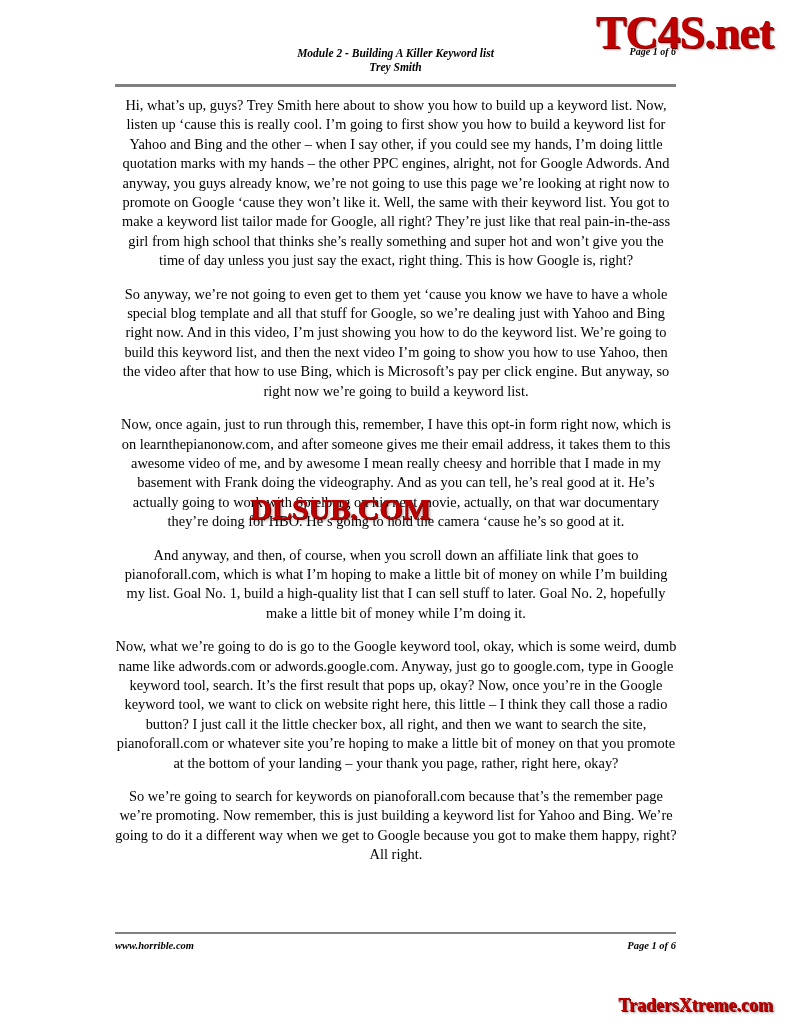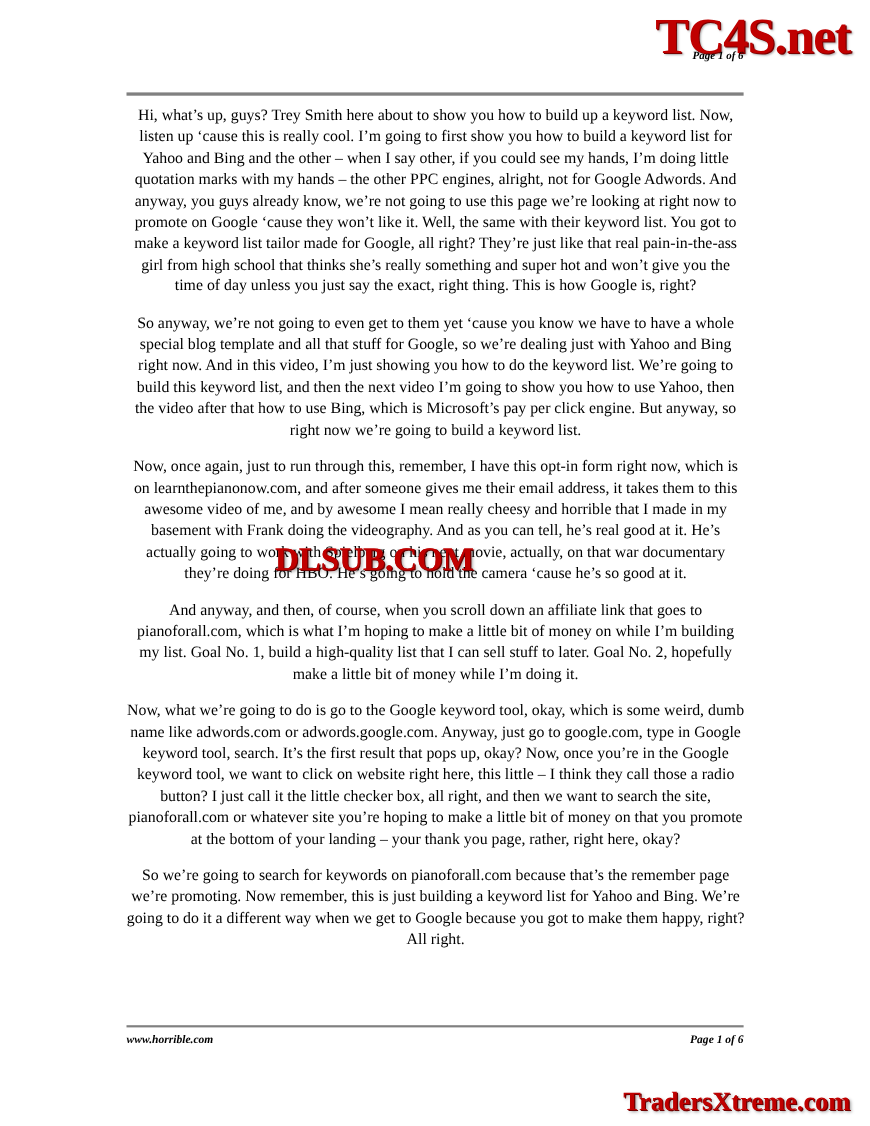--- a/index.html
+++ b/index.html
@@ -135,35 +135,39 @@
     font-size: 10.5px;
   }
 
   
   .tx-watermark {
     position: absolute;
     right: 18px;
     bottom: 8px;
     font-family: "Liberation Serif", serif;
     font-weight: bold;
-    font-size: 24px;
+    font-size: 18px;
     color: #c00000;
     text-shadow: 1px 1px 0 #6e0000, 2px 2px 3px rgba(0,0,0,0.4);
     white-space: nowrap;
     margin-left: 19px;
   }
 </style>
 </head>
 <body>
 
 <div class="page">
 
   <div class="tc4s-watermark">TC4S.net</div>
 
   <div class="header">
+    <div class="header-center">
+      <div>Module 2 - Building A Killer Keyword list</div>
+      <div>Trey Smith</div>
+    </div>
     <div class="header-page">Page 1 of 6</div>
   </div>
 
   <div class="rule-top"></div>
 
   <div class="body-col">
     <p>Hi, what’s up, guys?  Trey Smith here about to show you how to build up a keyword list.  Now, listen up ‘cause this is really cool.  I’m going to first show you how to build a keyword list for Yahoo and Bing and the other – when I say other, if you could see my hands, I’m doing little quotation marks with my hands – the other PPC engines, alright, not for Google Adwords.  And anyway, you guys already know, we’re not going to use this page we’re looking at right now to promote on Google ‘cause they won’t like it.  Well, the same with their keyword list.  You got to make a keyword list tailor made for Google, all right?  They’re just like that real pain-in-the-ass girl from high school that thinks she’s really something and super hot and won’t give you the time of day unless you just say the exact, right thing.  This is how Google is, right?</p>
     <p>So anyway, we’re not going to even get to them yet ‘cause you know we have to have a whole special blog template and all that stuff for Google, so we’re dealing just with Yahoo and Bing right now.  And in this video, I’m just showing you how to do the keyword list.  We’re going to build this keyword list, and then the next video I’m going to show you how to use Yahoo, then the video after that how to use Bing, which is Microsoft’s pay per click engine.  But anyway, so right now we’re going to build a keyword list.</p>
     <p>Now, once again, just to run through this, remember, I have this opt-in form right now, which is on learnthepianonow.com, and after someone gives me their email address, it takes them to this awesome video of me, and by awesome I mean really cheesy and horrible that I made in my basement with Frank doing the videography.  And as you can tell, he’s real good at it.  He’s actually going to work with Spielberg on his next movie, actually, on that war documentary they’re doing for HBO.  He’s going to hold the camera ‘cause he’s so good at it.</p>
     <p>And anyway, and then, of course, when you scroll down an affiliate link that goes to pianoforall.com, which is what I’m hoping to make a little bit of money on while I’m building my list.  Goal No. 1, build a high-quality list that I can sell stuff to later.  Goal No. 2, hopefully make a little bit of money while I’m doing it.</p>

